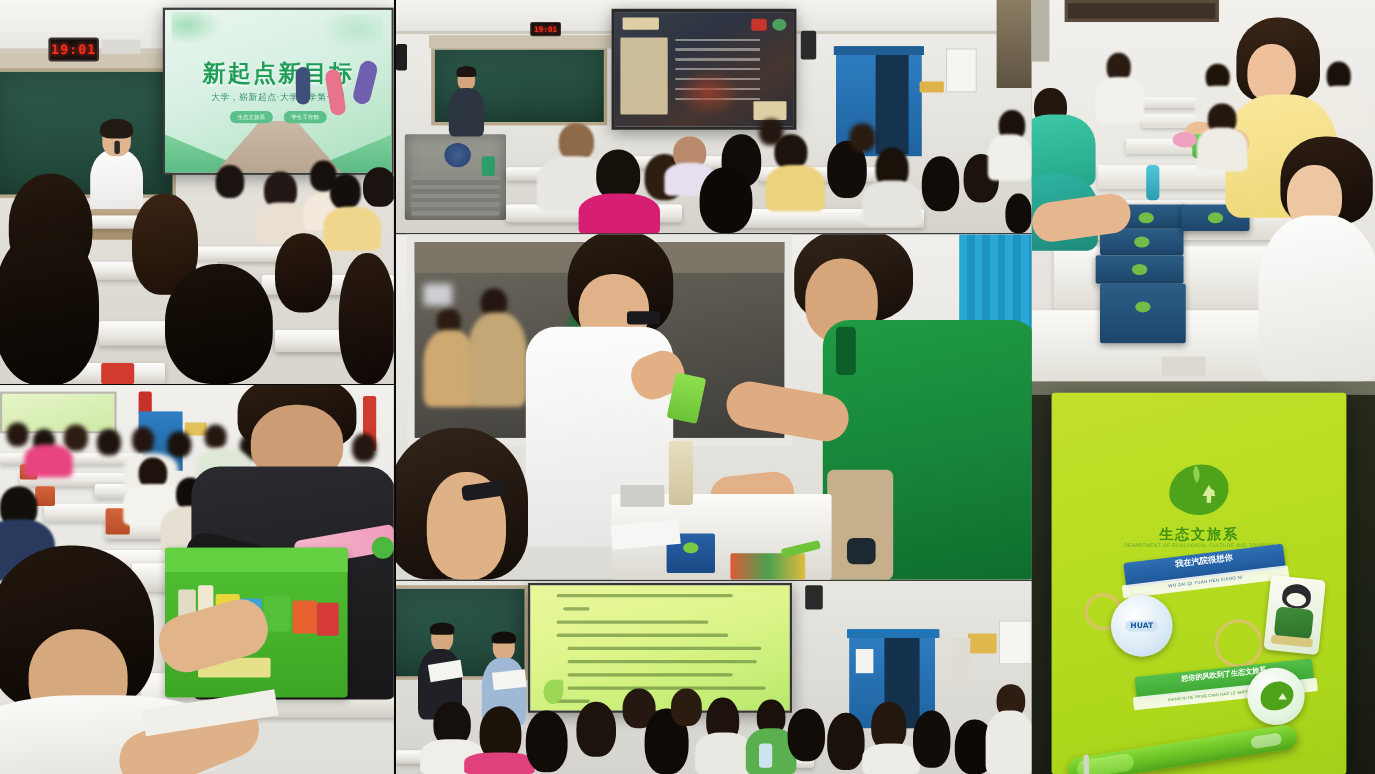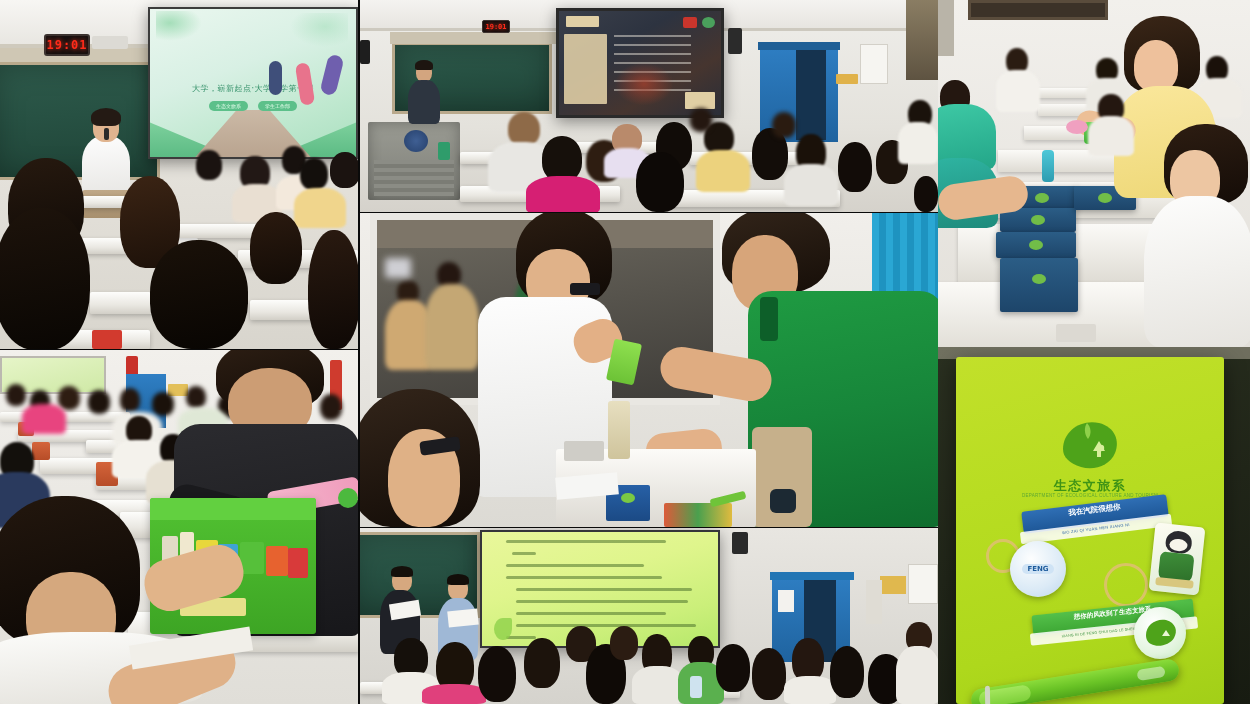--- a/index.html
+++ b/index.html
@@ -151,20 +151,21 @@
         <span class="clockDigits">19:01</span>
       </div>
       <div style="position:absolute;left:92px;top:36px;width:36px;height:13px;background:#dcdad4;border-radius:2px"></div>
 
       <div class="screen slide">
         <div class="grassL"></div>
           <div class="grassR"></div>
           <div class="road"></div>
         <div style="position:absolute;left:6px;top:2px;width:46px;height:30px;background:radial-gradient(ellipse at 30% 40%,#8fd6a8,transparent 70%);opacity:.75"></div>
         <div style="position:absolute;right:8px;top:4px;width:58px;height:34px;background:radial-gradient(ellipse at 60% 40%,#a7dfbc,transparent 70%);opacity:.6"></div>
+        <div class="slideTitle">新起点新目标</div>
         <div class="slideSub">大学，崭新起点·大学开学第一课</div>
         <div class="slideTags">
           <span class="slideTag">生态文旅系</span>
           <span class="slideTag">学生工作部</span>
         </div>
 
         <div style="position:absolute;right:16px;top:46px;width:16px;height:40px;background:#6f5fae;border-radius:8px;transform:rotate(14deg)"></div>
         <div style="position:absolute;right:44px;top:54px;width:14px;height:42px;background:#e8738c;border-radius:7px;transform:rotate(-9deg)"></div>
         <div style="position:absolute;right:74px;top:52px;width:13px;height:34px;background:#3f4f7a;border-radius:7px"></div>
       </div>
@@ -542,21 +543,21 @@
       <div class="ecoNameEn">DEPARTMENT OF ECOLOGICAL CULTURE AND TOURISM</div>
 
       <div class="ring" style="left:30px;top:182px;width:34px;height:34px"></div>
       <div class="keytagBlue" style="left:66px;top:146px;width:146px;height:22px;transform:rotate(-7deg)">
         <div class="keytagTxt">我在汽院很想你</div>
       </div>
       <div class="tagBase" style="left:64px;top:166px;width:152px;height:12px;transform:rotate(-7deg)">
         <div style="font-size:4px;color:#2b63a6;text-align:center;line-height:12px;letter-spacing:.3px;white-space:nowrap">WO ZAI QI YUAN HEN XIANG NI</div>
       </div>
       <div class="discBlue" style="left:54px;top:184px;width:56px;height:56px">
-        <span class="huat">FENG</span>
+        <span class="huat">HUAT</span>
       </div>
 
       <div class="ring" style="left:148px;top:206px;width:44px;height:44px"></div>
       <div class="keytagGreen" style="left:76px;top:250px;width:162px;height:20px;transform:rotate(-6deg)">
         <div class="keytagTxt" style="font-size:6.5px">想你的风吹到了生态文旅系</div>
       </div>
       <div class="tagBase" style="left:74px;top:268px;width:168px;height:12px;transform:rotate(-6deg)">
         <div style="font-size:3.6px;color:#2f8a35;text-align:center;line-height:12px;letter-spacing:.2px;white-space:nowrap">XIANG NI DE FENG CHUI DAO LE SHENG TAI WEN LV XI</div>
       </div>
       <div class="discGreen" style="left:178px;top:250px;width:52px;height:52px">

